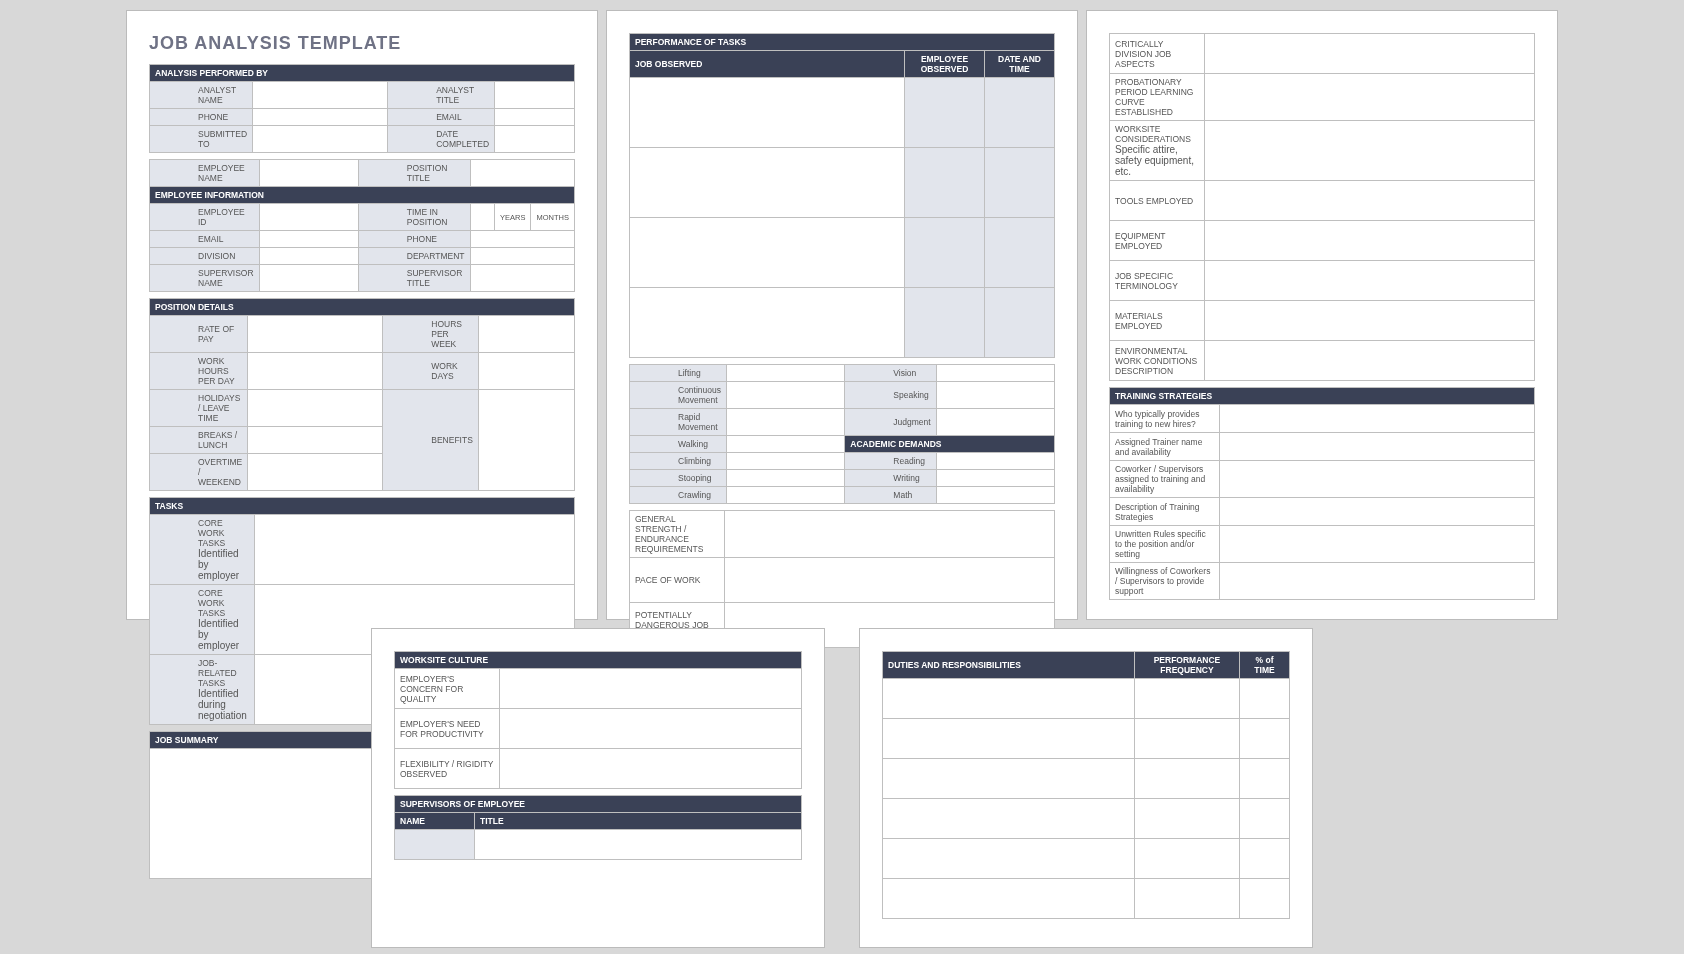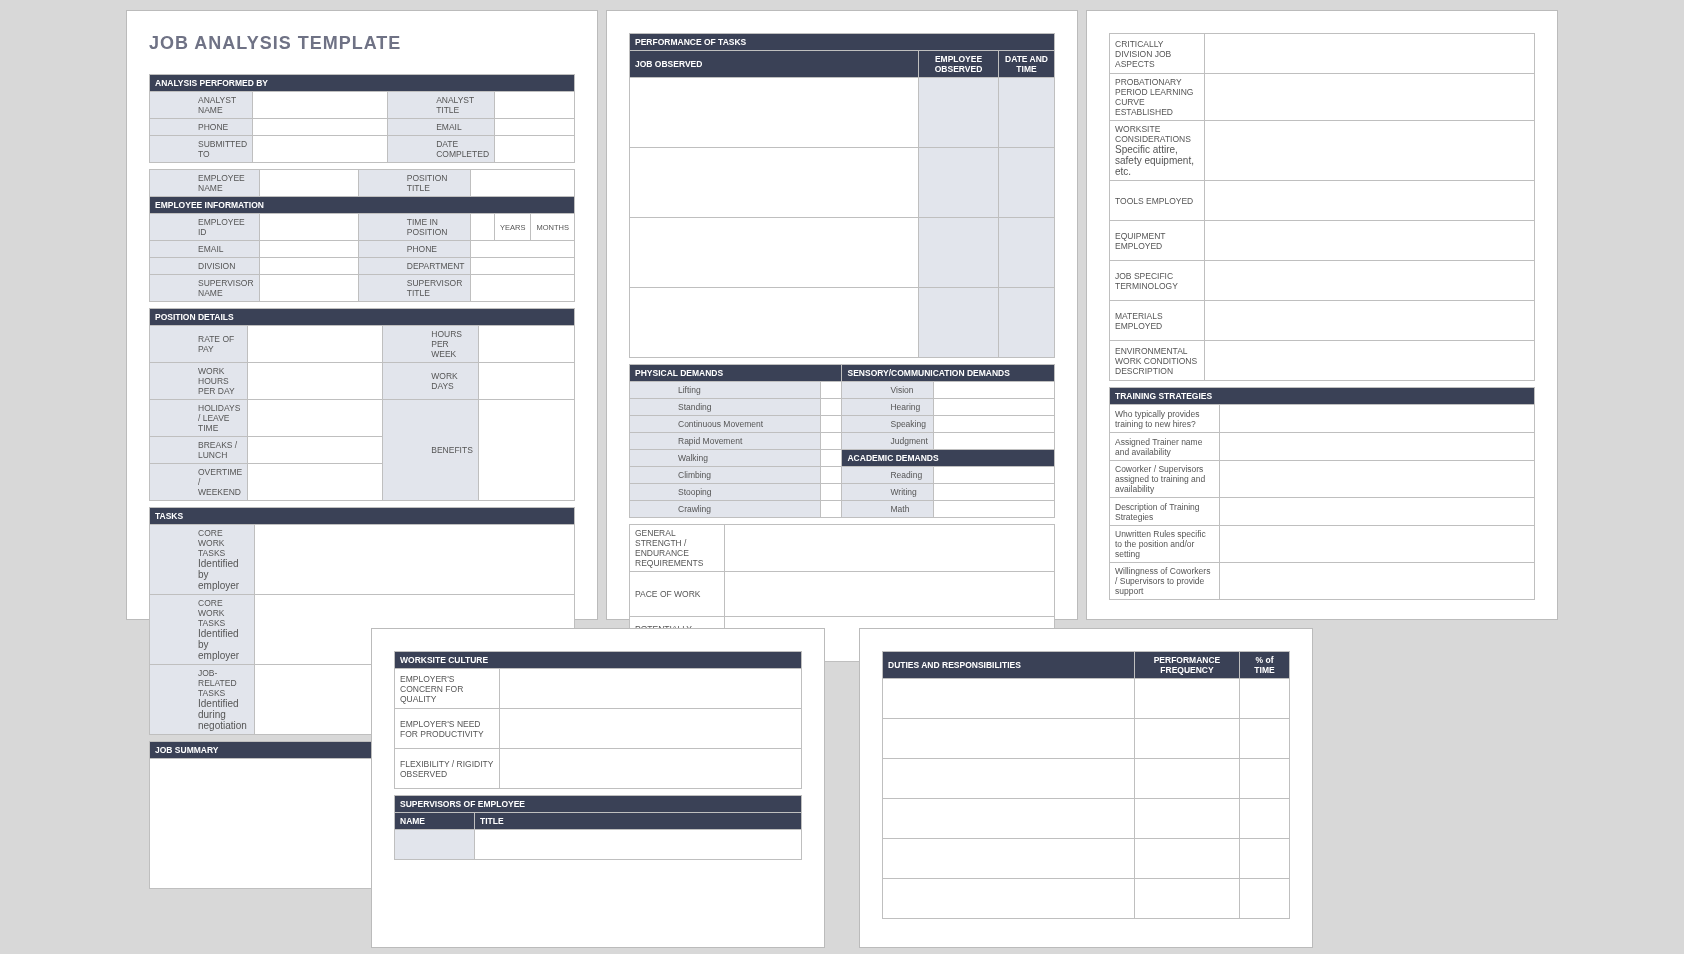--- a/index.html
+++ b/index.html
@@ -2,21 +2,21 @@
 <html><head>
 <meta charset="utf-8">
 <style>
 * { box-sizing: border-box; margin: 0; padding: 0; }
 body { background: #d8d8d8; font-family: Arial, Helvetica, sans-serif; font-size: 8.5px; color: #333; padding: 10px; }
 .row { display: flex; gap: 8px; justify-content: center; }
 .row + .row { margin-top: 8px; gap: 34px; }
 .page { background: #fff; border: 1px solid #bbb; padding: 22px 22px; }
 .p1, .p2, .p3 { width: 472px; height: 610px; }
 .p4, .p5 { width: 454px; height: 320px; margin-top: 0; }
-.title { color: #6f7285; font-weight: bold; font-size: 18px; letter-spacing: 1px; margin-bottom: 20px; }
+.title { color: #6f7285; font-weight: bold; font-size: 18px; letter-spacing: 1px; margin-bottom: 10px; }
 table { border-collapse: collapse; width: 100%; margin-bottom: 6px; }
 td, th { border: 1px solid #bfbfbf; padding: 3px 5px; vertical-align: middle; font-size: 8.5px; font-weight: normal; }
 .hdr { background: #3a4156; color: #fff; font-weight: bold; font-size: 8.5px; text-align: left; padding: 3px 5px; }
 .lbl { background: #e2e5ec; font-weight: normal; color: #555; padding-left: 48px; }
 .lblw { background: #fff; font-weight: normal; color: #555; }
 .cent { text-align: center; }
 .inp { background: #fff; }
 .sm { font-size: 7.5px; color:#555;}
 td.big { height: 130px; }
 td.obs { height: 70px; }
@@ -176,21 +176,21 @@
 
   <div class="page p2">
     <table>
       <tbody>
           <tr>
             <td class="hdr" colspan="3">PERFORMANCE OF TASKS</td>
           </tr>
       <tr>
         <td class="hdr">JOB OBSERVED</td>
         <td class="hdr cent" style="width:80px">EMPLOYEE OBSERVED</td>
-        <td class="hdr cent" style="width:56px">DATE AND TIME</td>
+        <td class="hdr cent" style="width:70px">DATE AND TIME</td>
       </tr>
       <tr>
             <td class="inp obs"></td>
             <td class="lbl"></td>
             <td class="lbl"></td>
           </tr>
       <tr>
             <td class="inp obs"></td>
             <td class="lbl"></td>
             <td class="lbl"></td>
@@ -203,34 +203,24 @@
       <tr>
             <td class="inp obs"></td>
             <td class="lbl"></td>
             <td class="lbl"></td>
           </tr>
     </tbody>
       </table>
 
     <table>
       <tbody>
-          <tr>
-        <td class="hdr" colspan="2" style="width:50%">PHYSICAL DEMANDS</td>
-        <td class="hdr" colspan="2">SENSORY/COMMUNICATION DEMANDS</td>
-      </tr>
       <tr>
             <td class="lbl" style="width:90px">Lifting</td>
             <td class="inp"></td>
             <td class="lbl" style="width:55px">Vision</td>
-            <td class="inp"></td>
-          </tr>
-      <tr>
-            <td class="lbl">Standing</td>
-            <td class="inp"></td>
-            <td class="lbl">Hearing</td>
             <td class="inp"></td>
           </tr>
       <tr>
             <td class="lbl">Continuous Movement</td>
             <td class="inp"></td>
             <td class="lbl">Speaking</td>
             <td class="inp"></td>
           </tr>
       <tr>
             <td class="lbl">Rapid Movement</td>

